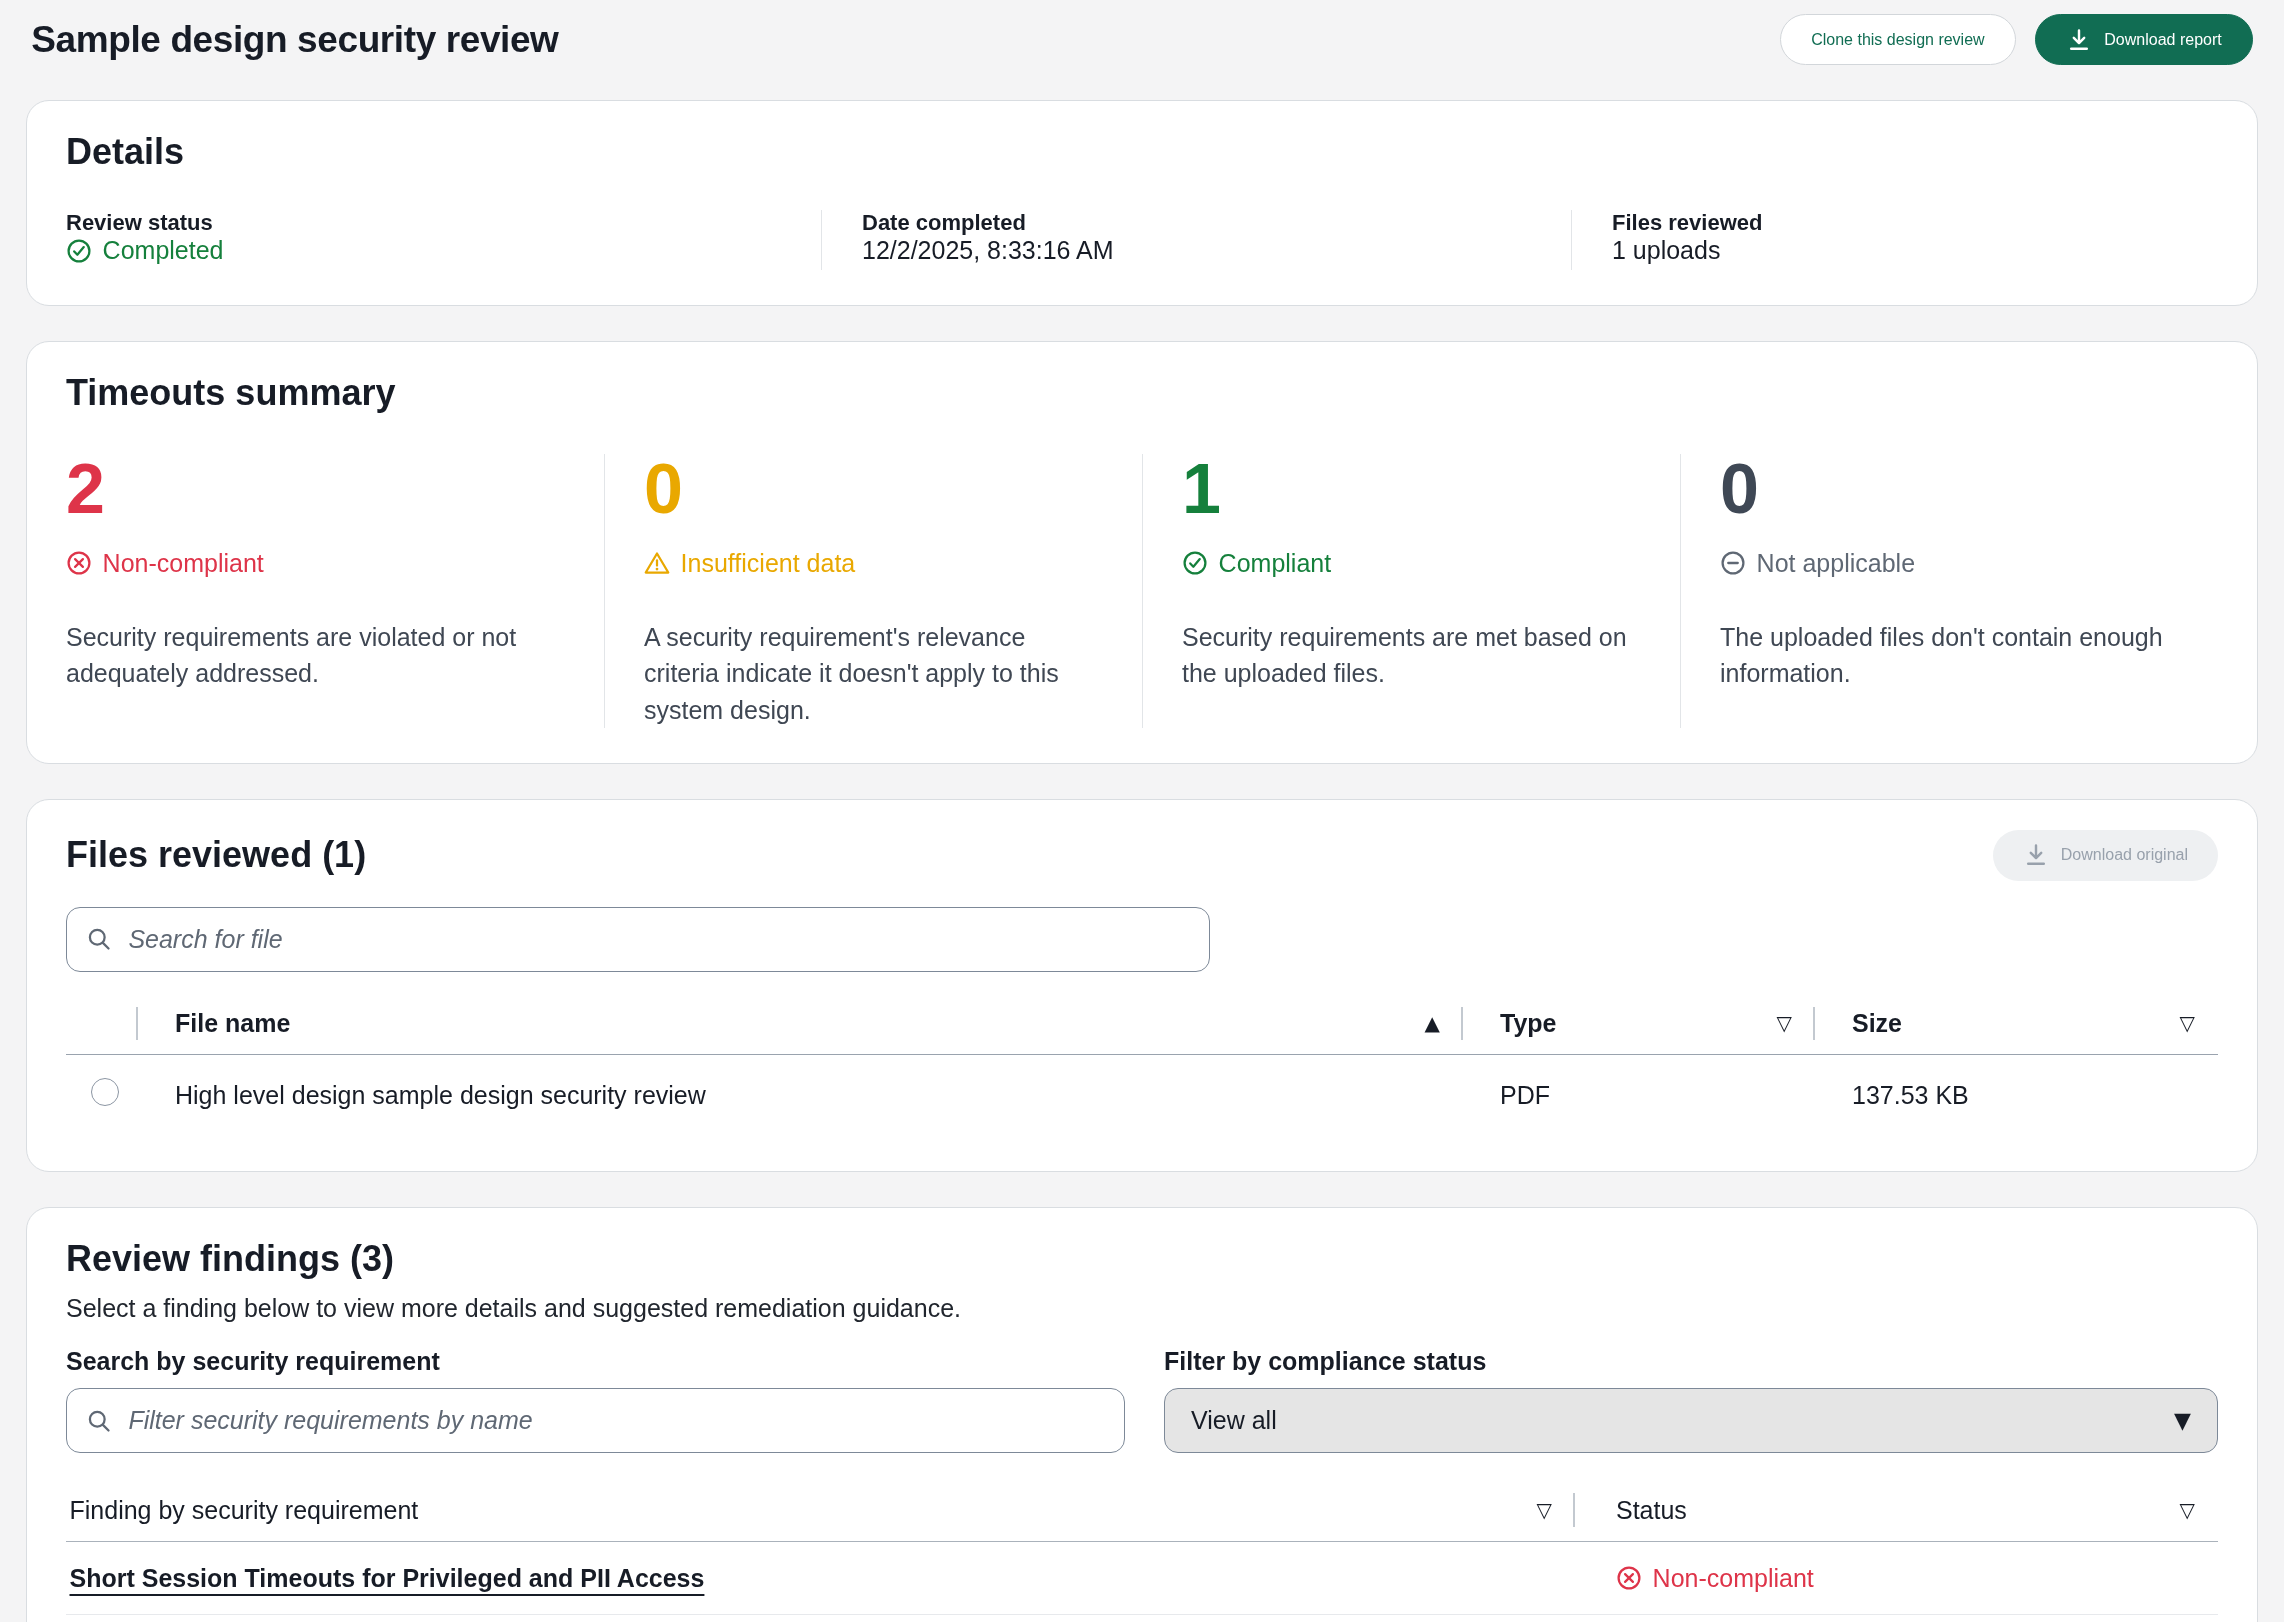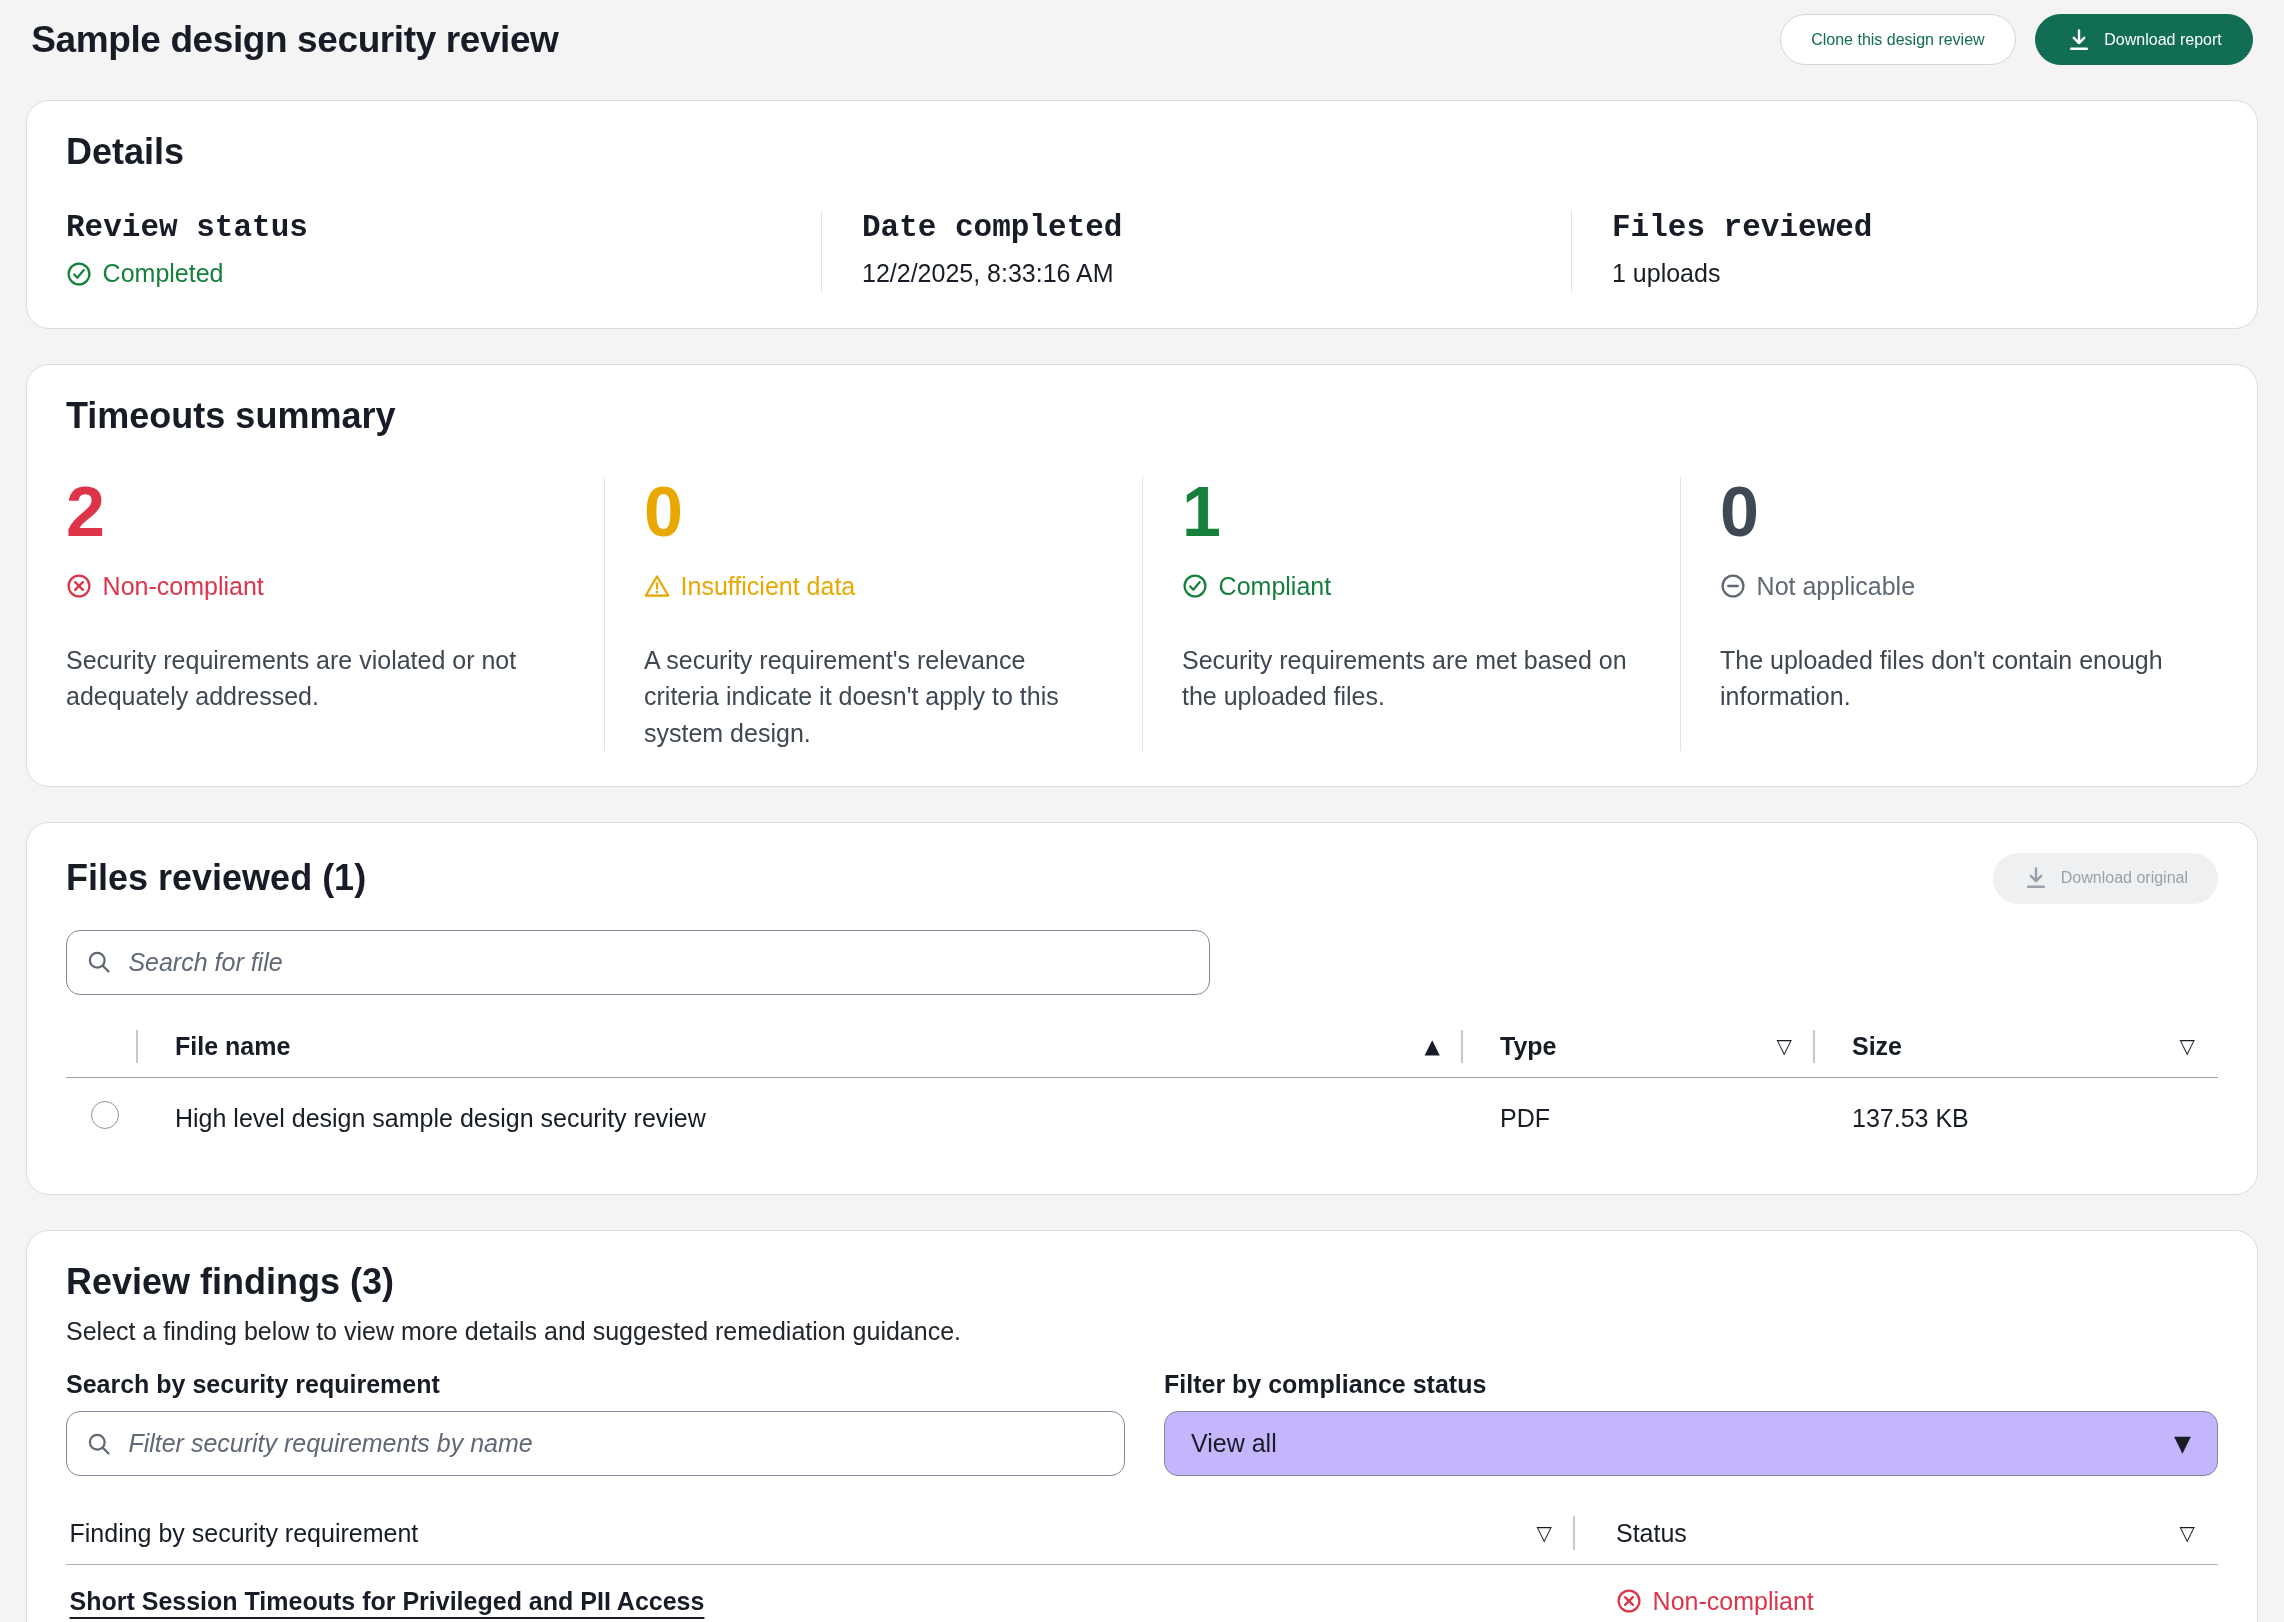--- a/index.html
+++ b/index.html
@@ -44,21 +44,21 @@
 
   
   .card{background:#fff;border:0.9px solid var(--border_light);border-radius:23px;
         padding:30px 39px 35px 39px;margin-top:35px;}
   h2{font-size:36px;margin:0;font-weight:bold;}
 
   
   .details-grid{display:grid;grid-template-columns:755px 750px 1fr;margin-top:37px;}
   .detail-col{padding-right:35px;}
   .detail-col + .detail-col{border-left:1.8px solid var(--divider);padding-left:40px;}
-  .detail-label{font-weight:bold;font-size:31px;margin-bottom:14px;font-family:Liberation Mono, monospace;}
+  .detail-label{font-weight:bold;font-size:22px;}
   .detail-value{font-size:25px;}
 
   
   .status{display:inline-flex;align-items:center;gap:10.6px;font-size:25px;}
   .status svg{display:none;width:26px;height:26px;flex:0 0 auto;}
   .status[data-status="compliant"]{color:var(--status_green);}
   .status[data-status="compliant"] .icon-check{display:inline-block;}
   .status[data-status="non-compliant"]{color:var(--status_red);}
   .status[data-status="non-compliant"] .icon-x{display:inline-block;}
   .status[data-status="warning"]{color:var(--status_yellow);}
@@ -96,21 +96,21 @@
   .files-row{display:grid;grid-template-columns:72px 1fr 352px 403px;align-items:center;height:81px;font-size:25px;}
   .files-row > div{padding-left:37px;}
   .radio{width:28px;height:28px;border:1.8px solid #8c96a3;border-radius:50%;background:#fff;display:inline-block;}
   .radio-cell{padding-left:25px !important;}
 
   
   .subtitle{font-size:25px;margin:14px 0 0 0;color:#21262e;}
   .filters{display:grid;grid-template-columns:1059px 1fr;gap:39px;margin-top:24px;}
   .field-label{font-weight:bold;font-size:25px;margin-bottom:12.3px;}
   .filters .search-box{margin-top:0;width:auto;}
-  .select{height:65px;border:1.8px solid var(--input_border);border-radius:14px;background:#c4b5fd;
+  .select{height:65px;border:1.8px solid var(--input_border);border-radius:14px;background:#e5e5e5;
           display:flex;align-items:center;justify-content:space-between;padding:0 26px;font-size:25px;cursor:pointer;}
   .caret{font-size:22px;font-family:"DejaVu Sans",sans-serif;}
 
   .findings-header{display:grid;grid-template-columns:1fr 637px;align-items:center;height:63px;
                    margin-top:26px;border-bottom:1.8px solid #aab2bb;font-weight:normal;font-size:25px;gap:6px;}
   .findings-header .hcell{padding:0 23px 0 3.5px;}
   .findings-header .hcell:last-child{padding-left:35px;}
   .findings-row{display:grid;grid-template-columns:1fr 637px;align-items:center;height:72px;font-size:25px;}
   .findings-row + .findings-row{border-top:0.9px solid var(--row_sep);}
   .findings-row .status{padding-left:35px;}

